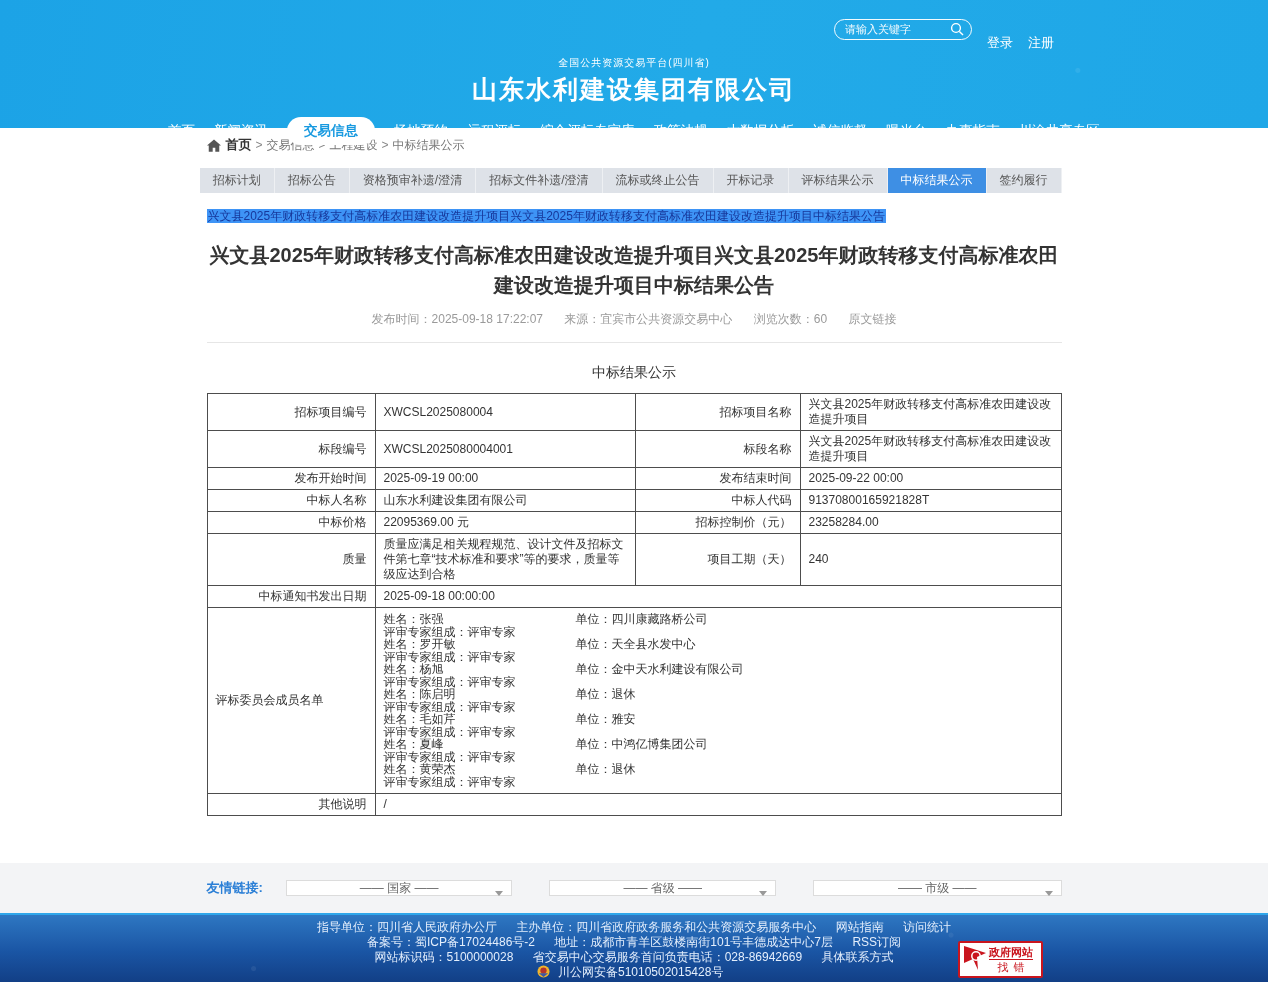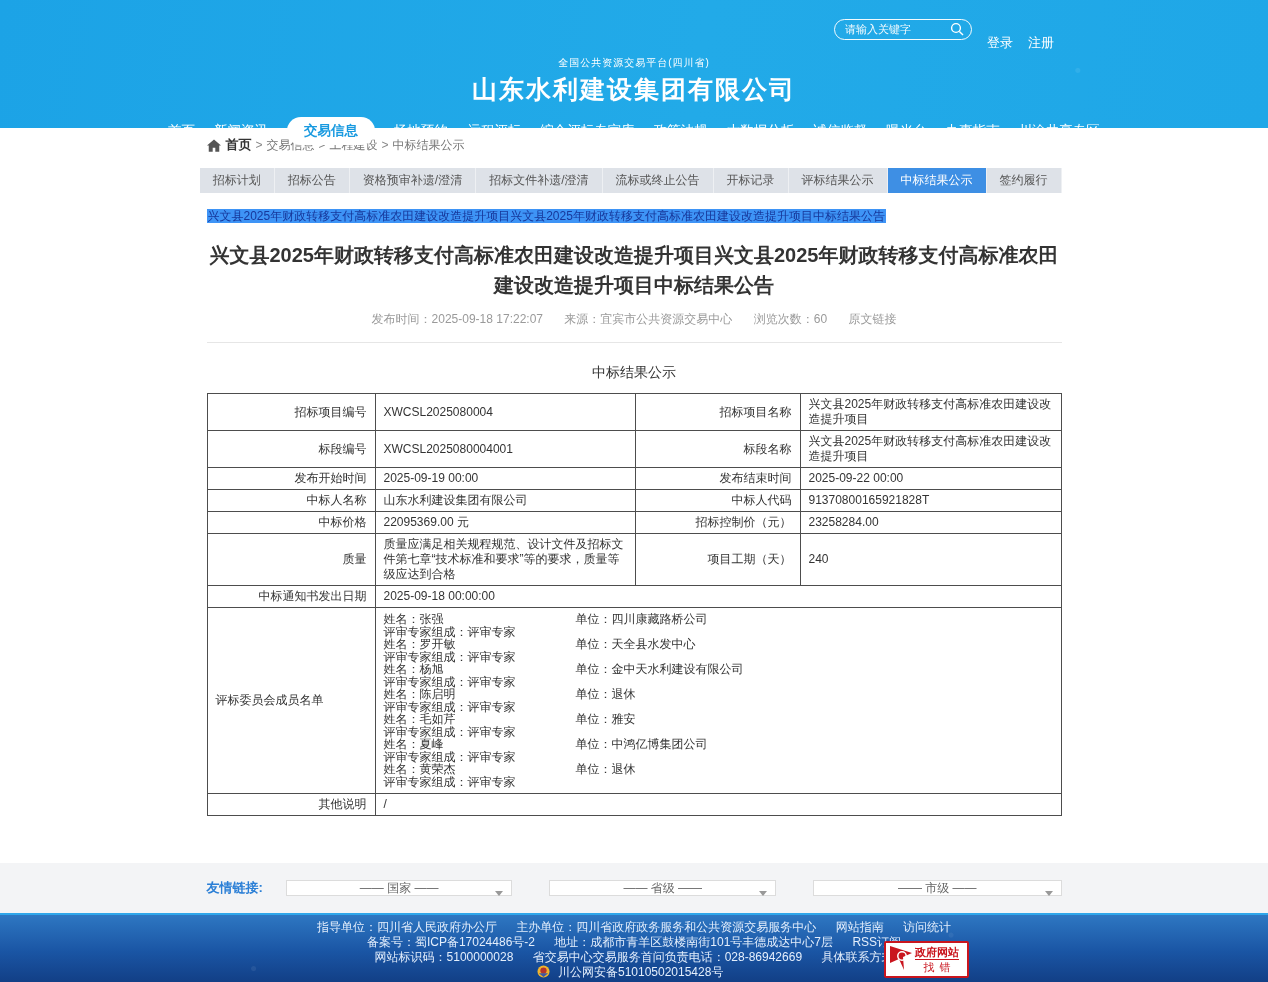--- a/index.html
+++ b/index.html
@@ -75,21 +75,21 @@
   
   .footer { flex:0 0 66px; position:relative; border-top:2px solid #2fa6ea; color:#e3eefc; font-size:12px; text-align:center; padding-top:5px;
     background:
       radial-gradient(circle at 20% 80%, rgba(255,255,255,.07) 0 2px, transparent 3px),
       radial-gradient(circle at 75% 30%, rgba(255,255,255,.06) 0 2px, transparent 3px),
       linear-gradient(180deg,#2e77c2 0%,#1a55a4 55%,#123f86 100%);
   }
   .fline { line-height:15px; white-space:nowrap; }
   .fline .fitem { margin:0 8px; color:#e3eefc; }
   .emblem { display:inline-block; vertical-align:-2px; margin-right:5px; }
-  .badge { position:absolute; left:884px; top:26px; width:85px; height:37px; background:#fff; border:2px solid #c9151e; border-radius:2px; display:flex; align-items:center; padding:2px 20px 2px 3px; cursor:pointer; }
+  .badge { position:absolute; left:958px; top:26px; width:85px; height:37px; background:#fff; border:2px solid #c9151e; border-radius:2px; display:flex; align-items:center; padding:2px 20px 2px 3px; cursor:pointer; }
   .badge-text { flex:1; color:#c9151e; text-align:center; }
   .badge-l1 { font-size:11px; font-weight:bold; border-bottom:1px solid #c9151e; line-height:14px; white-space:nowrap; }
   .badge-l2 { font-size:11px; letter-spacing:5px; line-height:14px; text-indent:5px; white-space:nowrap; }
 </style>
 </head>
 <body>
 
 <div class="header">
   <div class="topbar">
     <div class="search-box">

